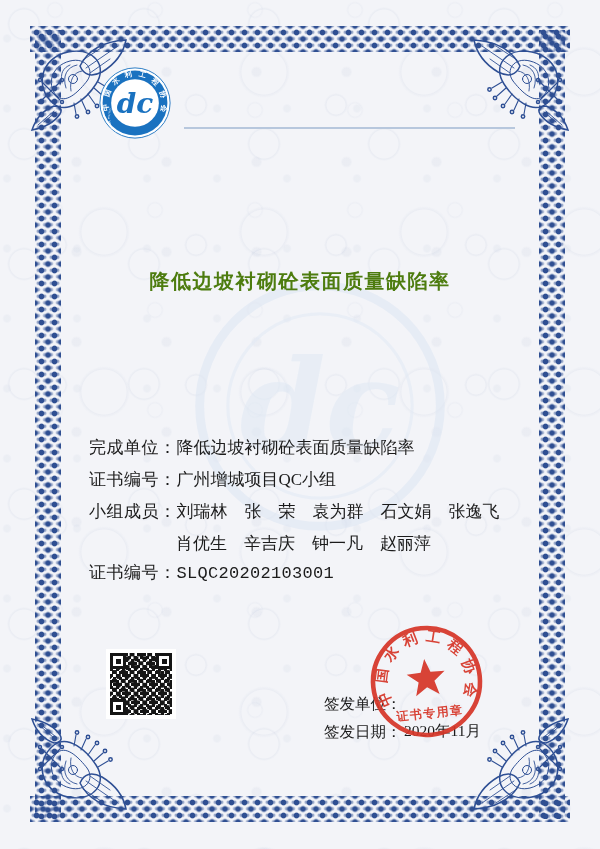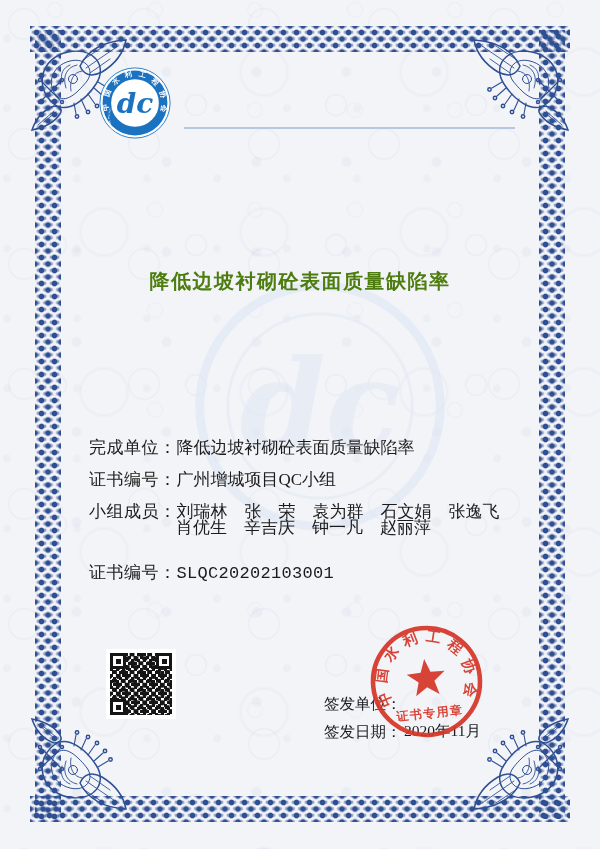--- a/index.html
+++ b/index.html
@@ -61,21 +61,21 @@
   .achievement{
     position:absolute;left:0;top:268px;width:100%;text-align:center;
     font-family:"Liberation Sans","DejaVu Sans",sans-serif;
     font-size:20px;font-weight:bold;color:#4d7c0f;letter-spacing:1.5px;white-space:nowrap;
   }
 
   .fields{position:absolute;left:0;top:0;width:100%;font-size:17px;color:#1b1b1b;}
   .frow{position:absolute;left:89px;white-space:nowrap;}
   .frow .flabel{letter-spacing:.5px;margin-top:36px;}
   .r1{top:436px;}.r2{top:468px;}.r3{top:500px;text-align:center;}
-  .r4{top:516px;left:176px;}
+  .r4{top:532px;left:176px;}
   .r5{top:561px;font-family:Liberation Mono, monospace;}
   .mono-val{letter-spacing:.3px;}
 
   
   .qr{position:absolute;left:106px;top:649px;width:70px;height:70px;background:#fff;z-index:3;}
   .qr-pattern{
     position:absolute;inset:4px;background:
       repeating-conic-gradient(#151515 0 25%, transparent 0 50%) 0 0/ 6px 6px,
       repeating-conic-gradient(#151515 0 25%, transparent 0 50%) 2px 3.4px/ 8.8px 8.8px,
       #fff;

